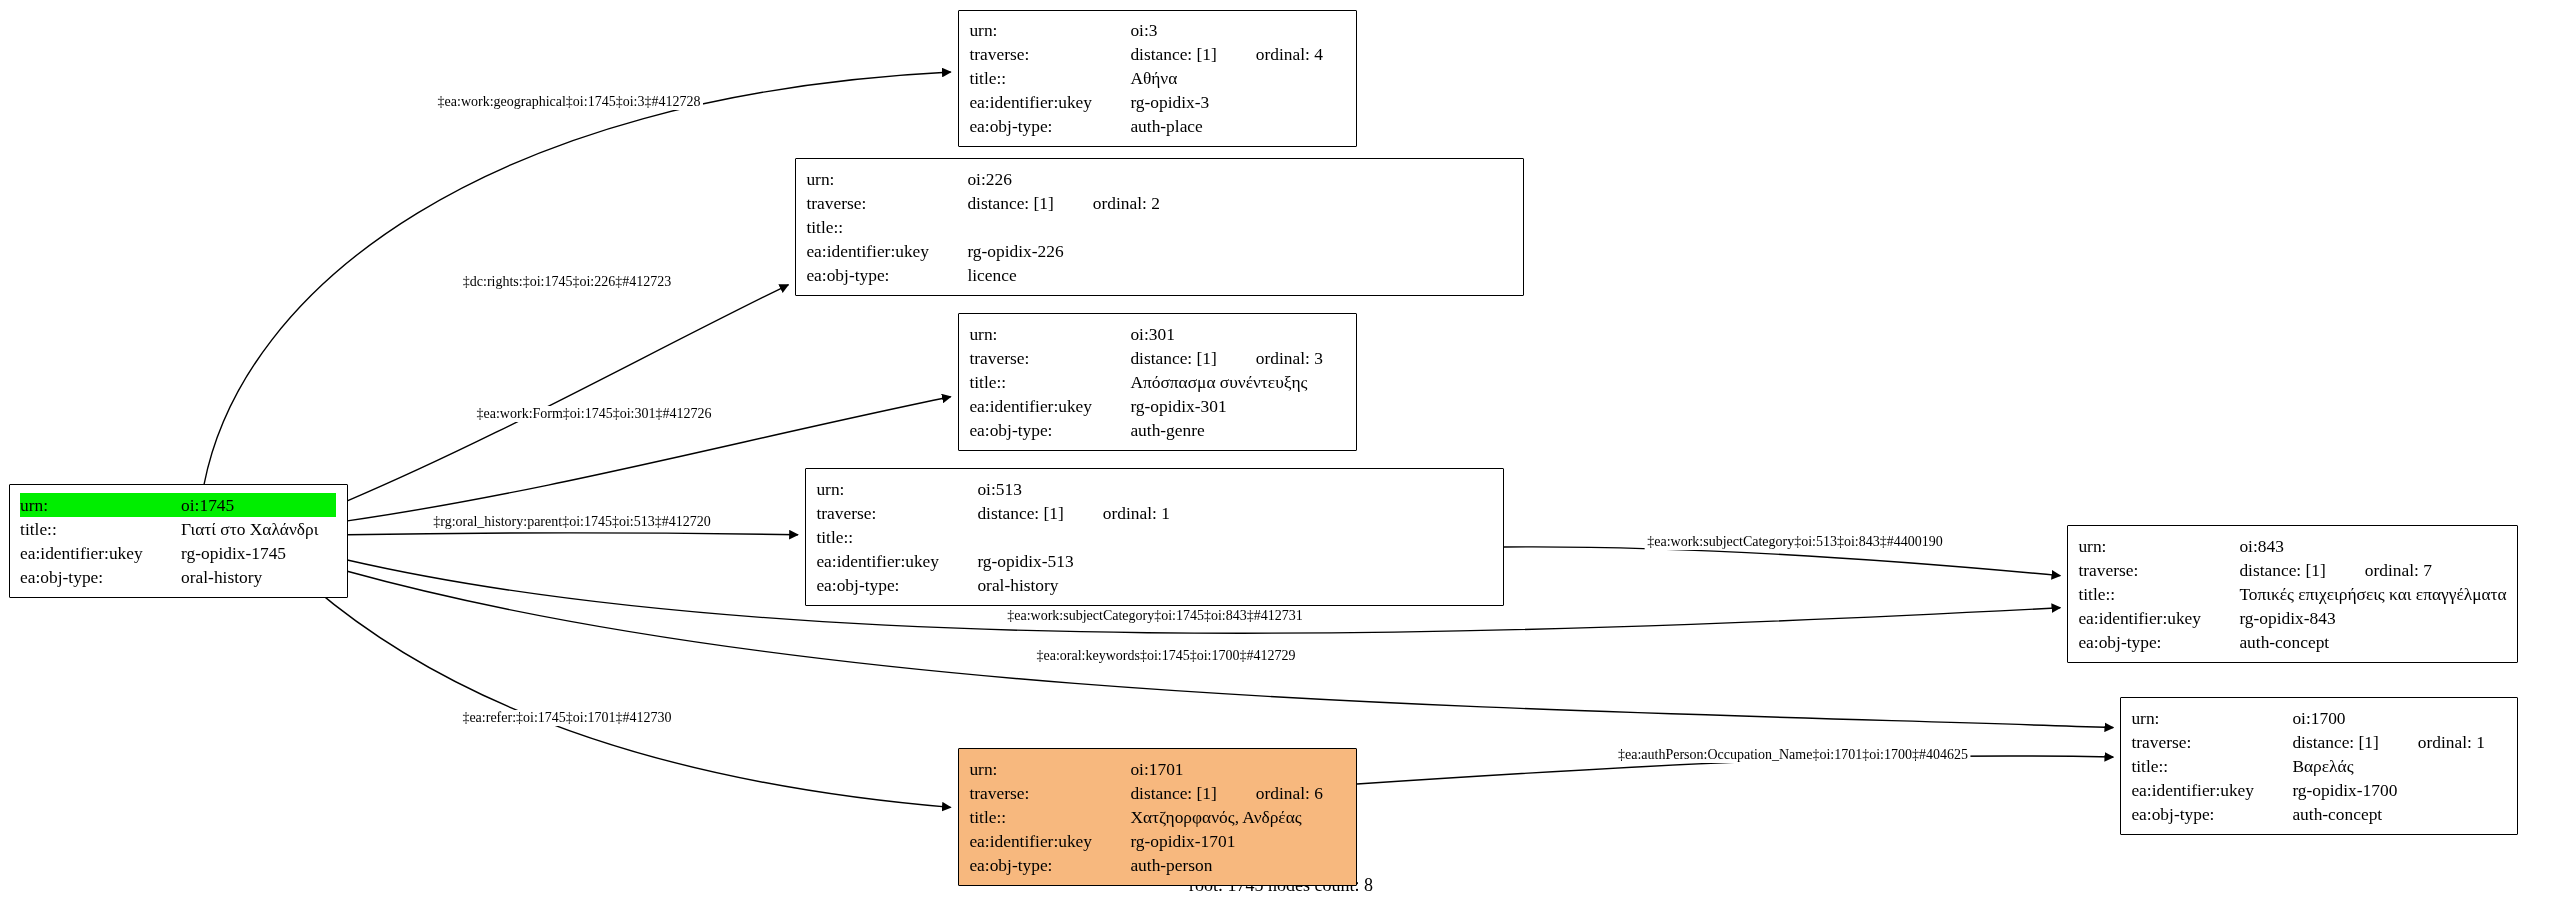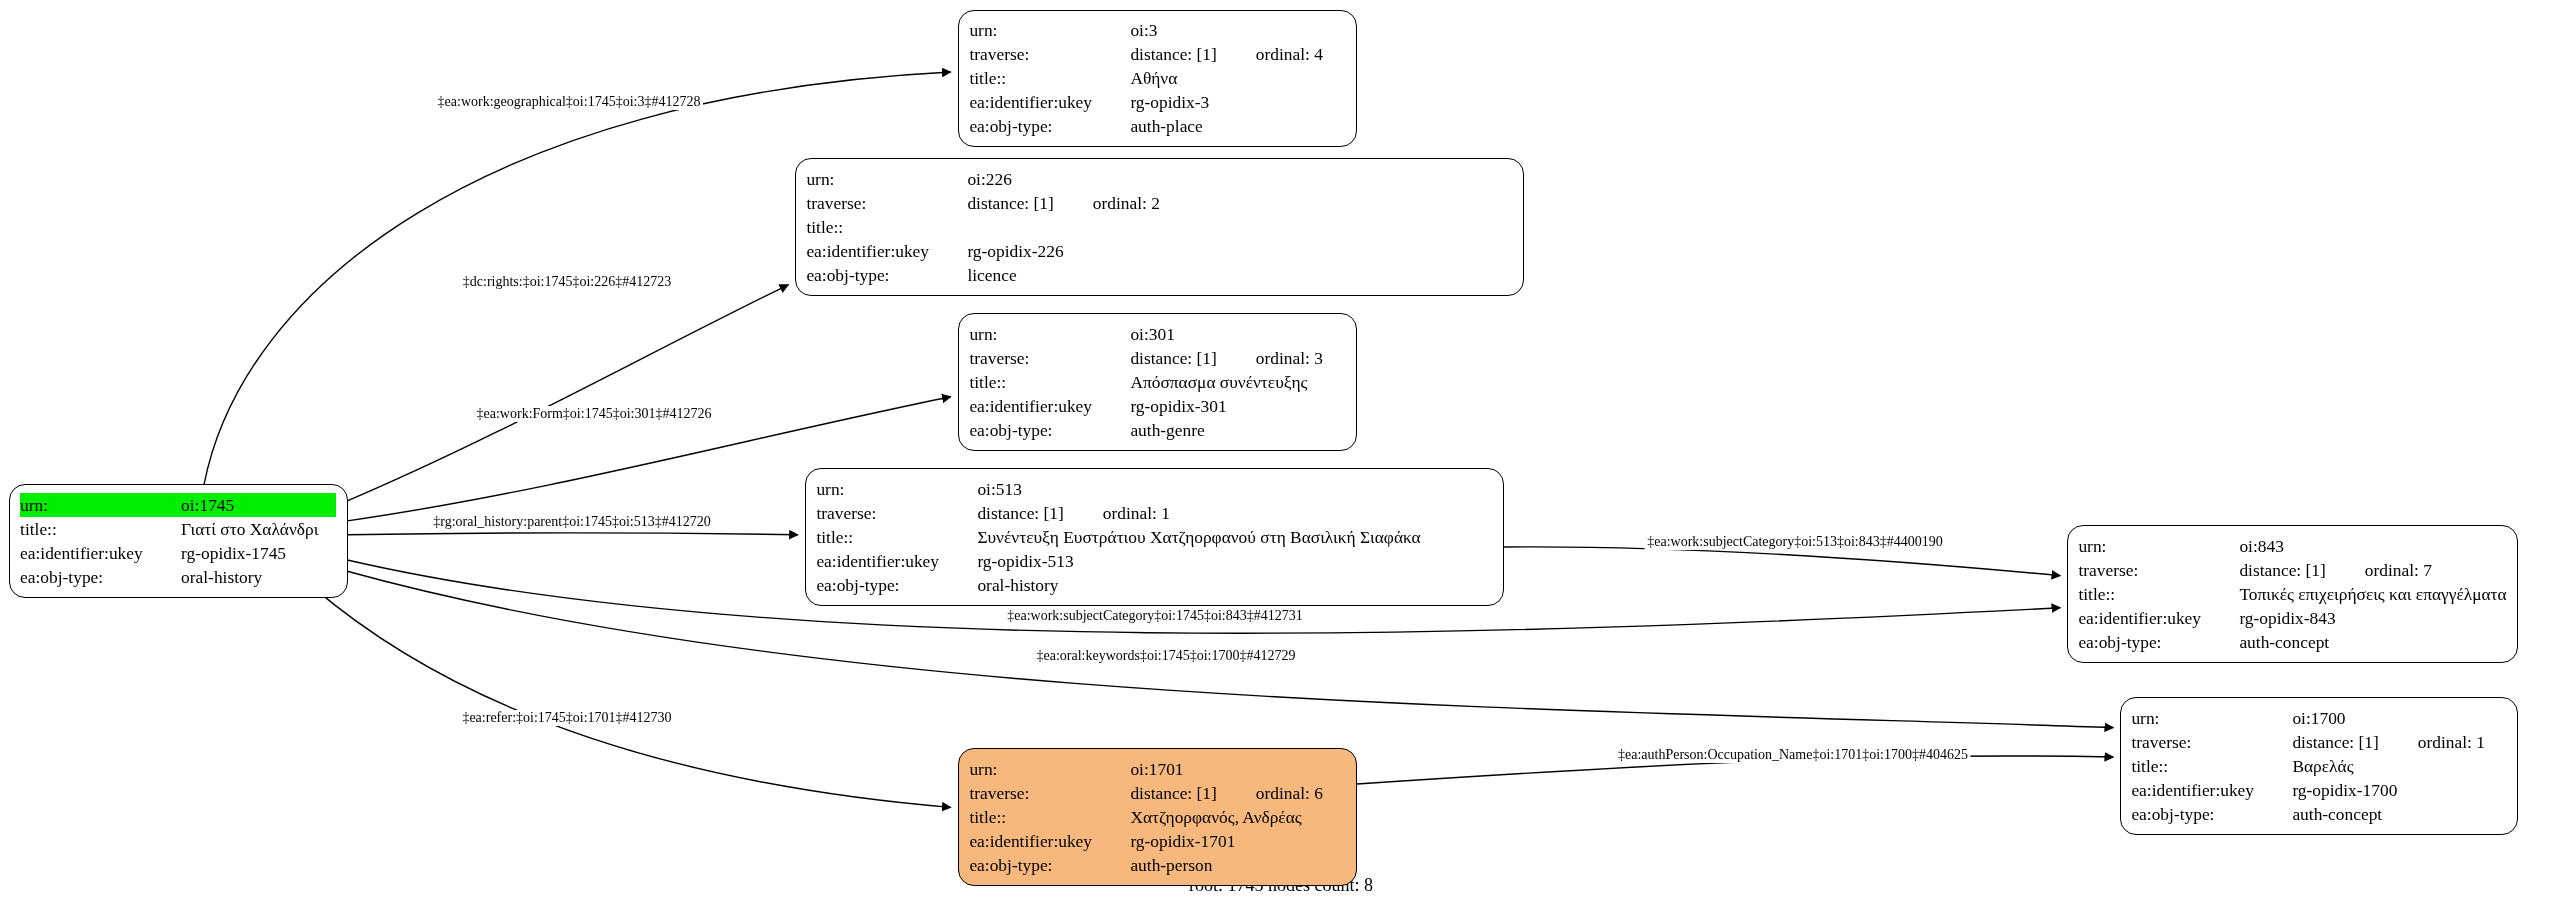--- a/index.html
+++ b/index.html
@@ -3,21 +3,21 @@
 <meta charset="utf-8">
 <style>
   html,body{margin:0;padding:0;background:#ffffff;}
   body{font-family:"Liberation Serif","DejaVu Serif",serif;color:#000;}
   .canvas{position:relative;width:2576px;height:909px;background:#ffffff;overflow:hidden;}
   #edges-svg{position:absolute;left:0;top:0;width:100%;height:100%;}
   .edge-path{fill:none;stroke:#000;stroke-width:1.6px;}
   .node{
     position:absolute;
     border:1.4px solid #000;
-    border-radius:16px;
+    border-radius:1px;
     background:#ffffff;
     padding:7.8px 10.4px;
     box-sizing:border-box;
     font-size:17.4px;
     line-height:24px;
   }
   .row{display:flex;white-space:nowrap;align-items:baseline;}
   .flabel{flex:0 0 161px;width:161px;}
   .fvalue2{margin-left:39px;text-align:center;}
   .edge-label{
@@ -156,21 +156,20 @@
         <span class="flabel">urn:</span>
         <span class="fvalue">oi:513</span>
       </div>
       <div class="row">
         <span class="flabel">traverse:</span>
         <span class="fvalue">distance: [1]</span>
         <span class="fvalue2">ordinal: 1</span>
       </div>
       <div class="row">
         <span class="flabel">title::</span>
-        <span class="fvalue">Συνέντευξη Ευστράτιου Χατζηορφανού στη Βασιλική Σιαφάκα</span>
       </div>
       <div class="row">
         <span class="flabel">ea:identifier:ukey</span>
         <span class="fvalue">rg-opidix-513</span>
       </div>
       <div class="row">
         <span class="flabel">ea:obj-type:</span>
         <span class="fvalue">oral-history</span>
       </div>
     </div>

